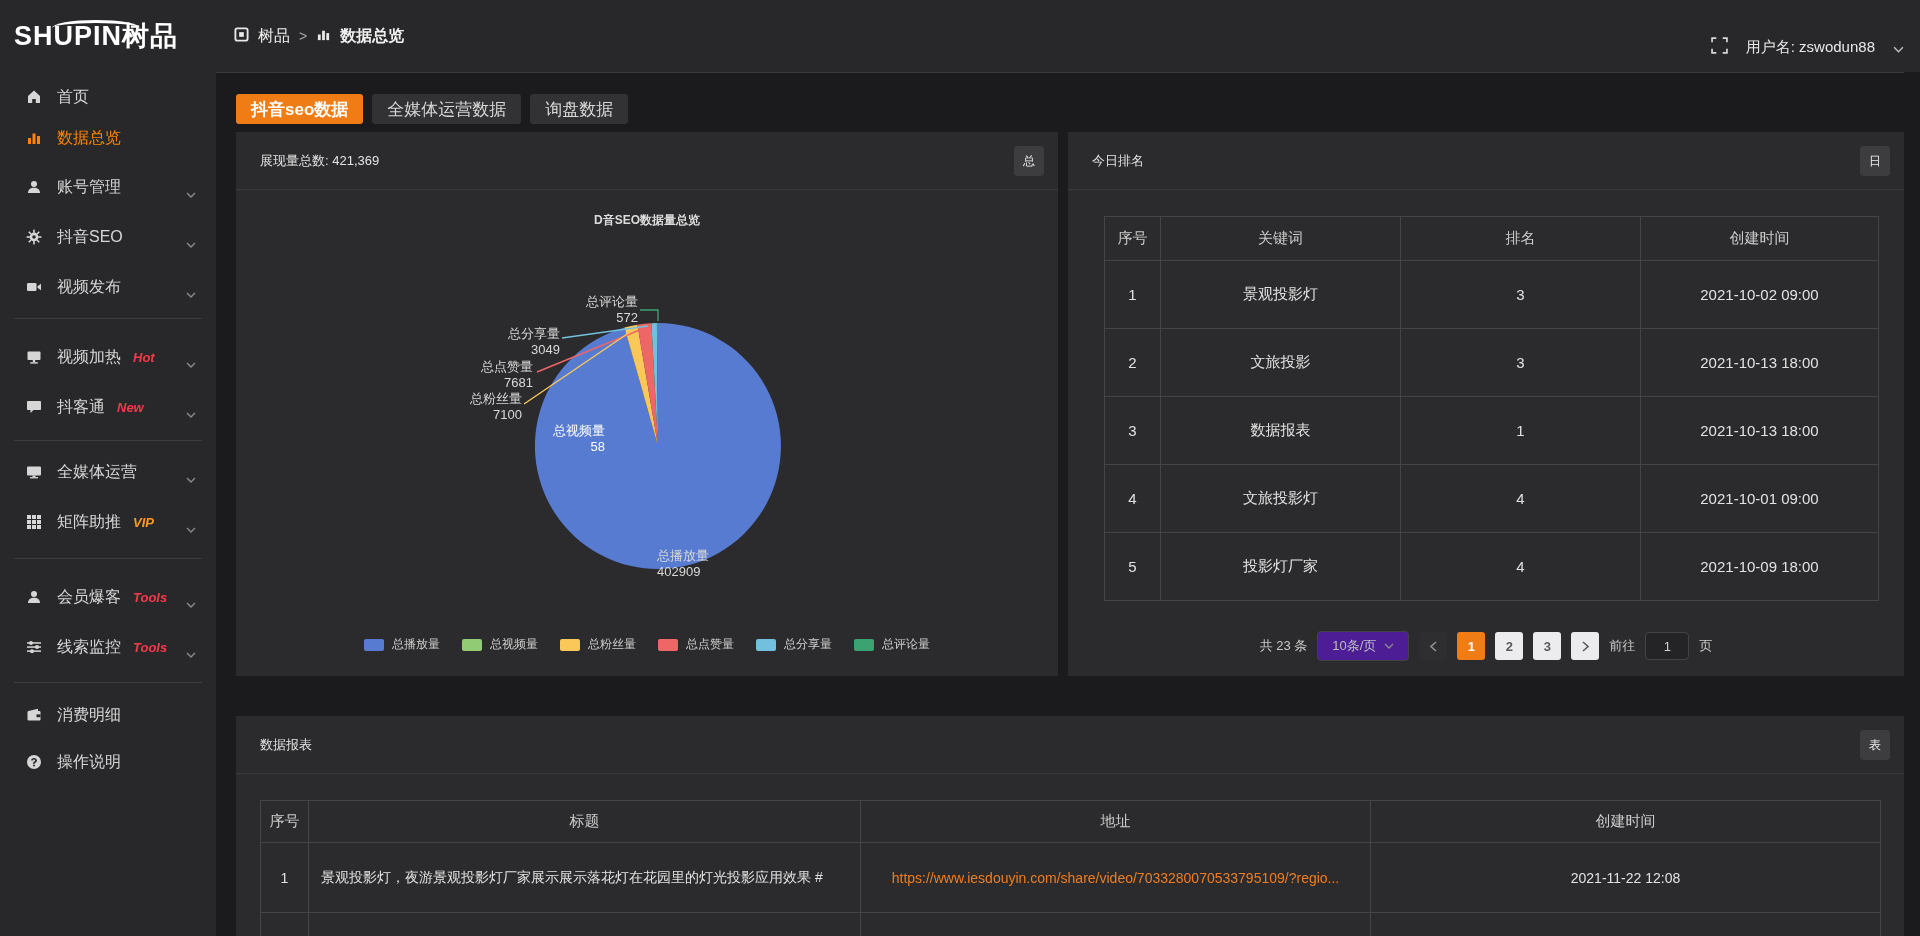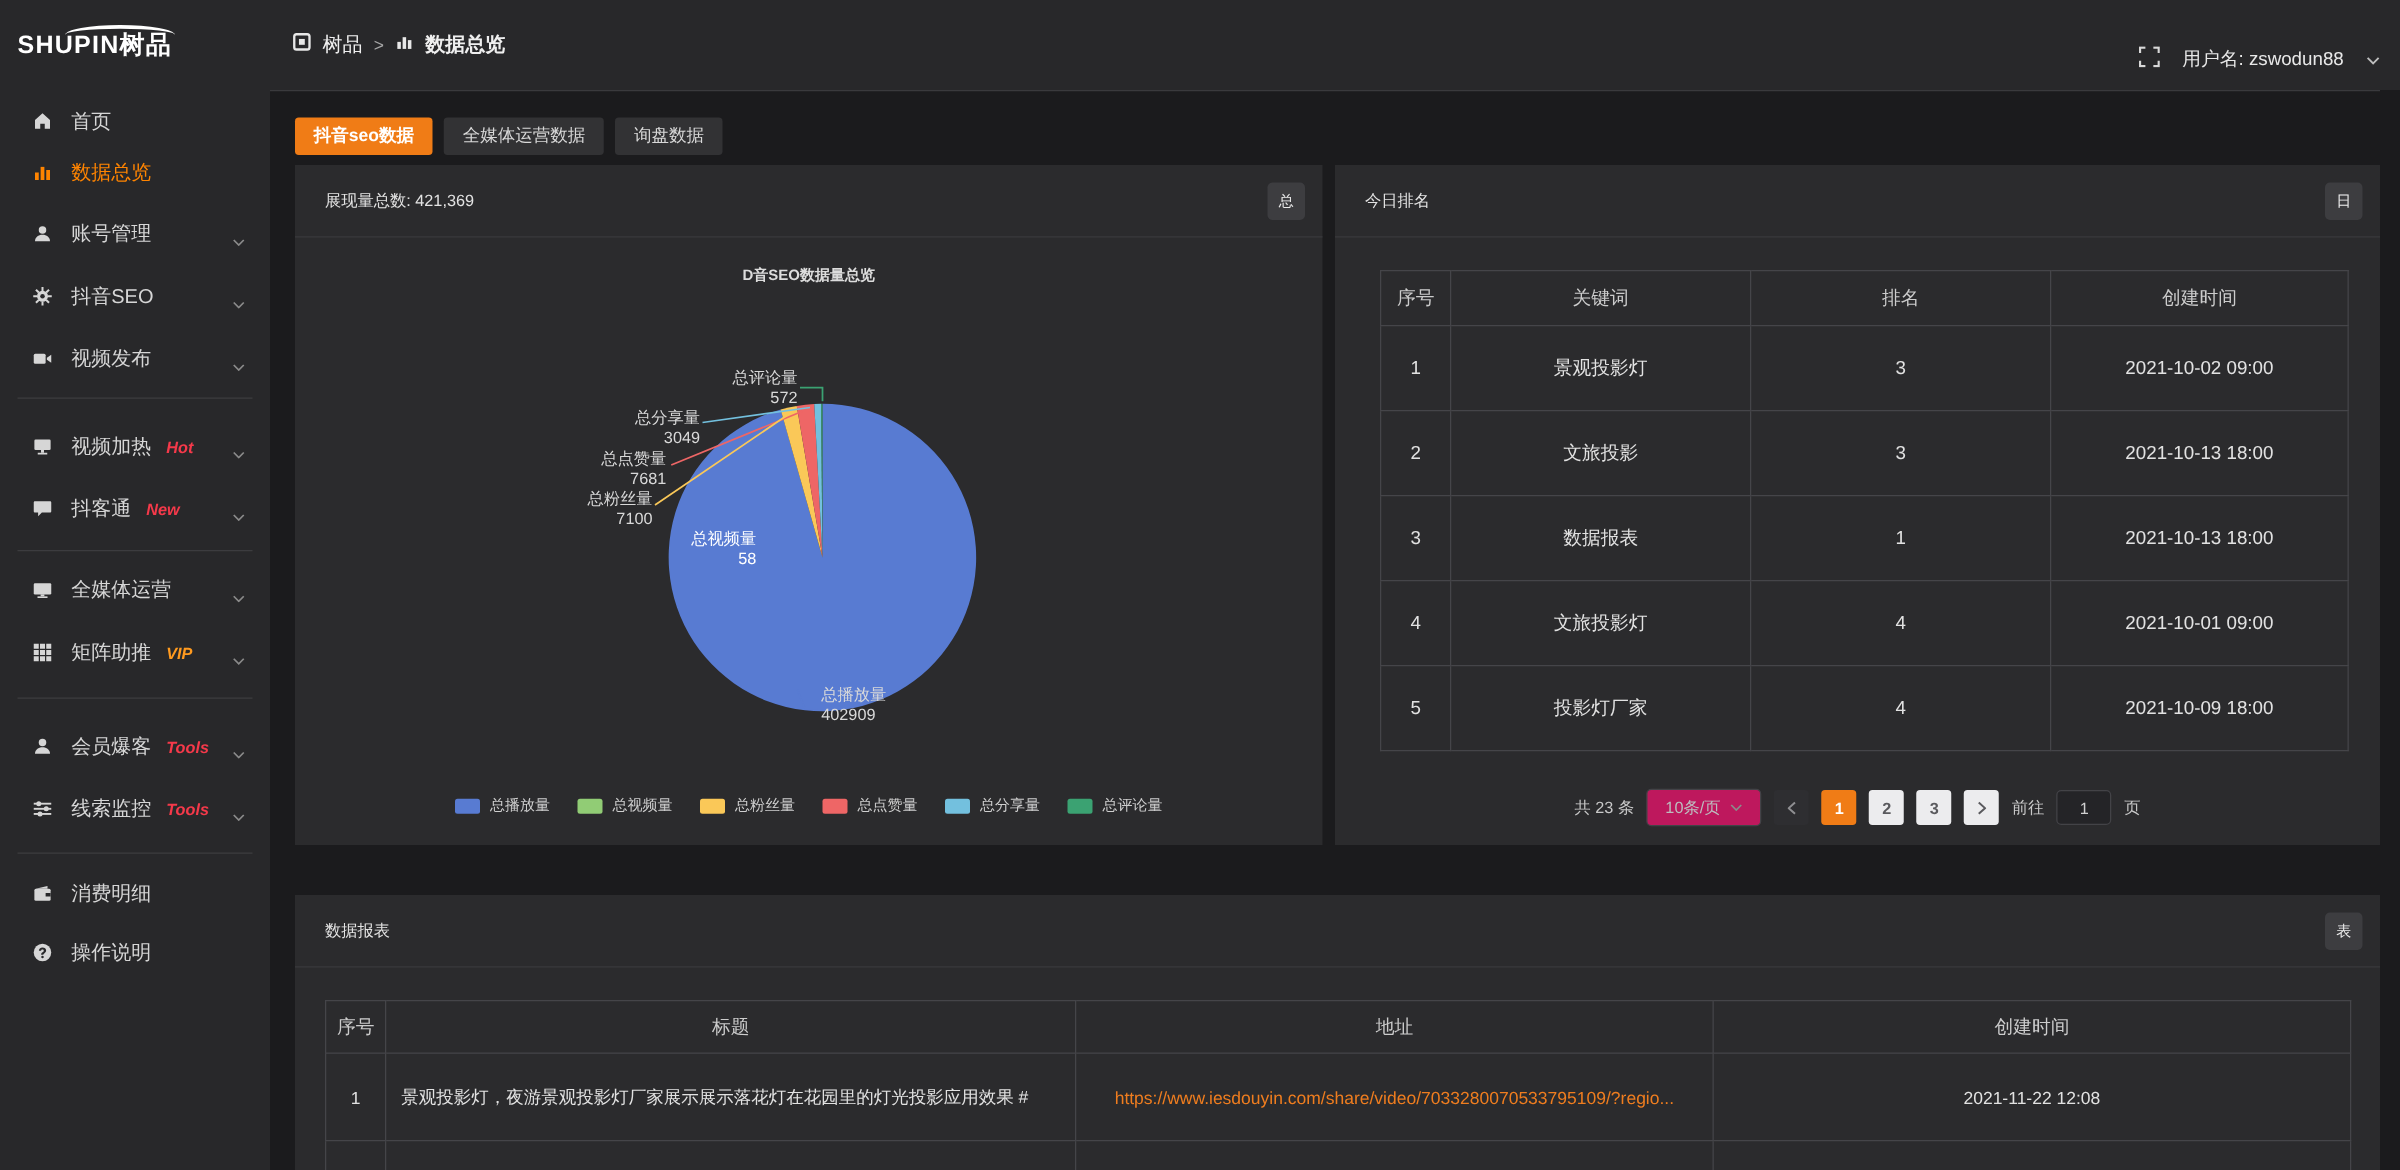--- a/index.html
+++ b/index.html
@@ -3,21 +3,21 @@
 <meta charset="utf-8">
 <style>
   * { margin:0; padding:0; box-sizing:border-box; }
   html,body { width:1920px; height:936px; overflow:hidden; background:#1b1b1d;
     font-family:"Liberation Sans","DejaVu Sans",sans-serif; }
   .page { position:relative; width:1920px; height:936px; background:#1b1b1d; }
 
   
   .topbar { position:absolute; left:0; top:0; width:1920px; height:72px; background:#28282a; }
   .logo { position:absolute; left:14px; top:14px; width:200px; height:44px; color:#fff;
-    font-size:20px; font-weight:800; letter-spacing:1px; line-height:44px; white-space:nowrap; }
+    font-size:27px; font-weight:800; letter-spacing:1px; line-height:44px; white-space:nowrap; }
   .logo-arc { position:absolute; left:38px; top:6px; width:88px; height:16px;
     border-top:3px solid #fff; border-radius:50% 50% 0 0; }
   .breadcrumb { position:absolute; left:234px; top:0; height:72px; display:flex; align-items:center; gap:9px;
     color:#efefef; font-size:16px; }
   .breadcrumb .cur { font-weight:700; }
   .bc-sep { color:#a8a8a8; font-size:14px; }
   .topbar-right { position:absolute; right:16px; top:11px; height:72px; display:flex; align-items:center; gap:18px;
     color:#e8e8e8; font-size:15px; }
   .content-divider { position:absolute; left:216px; top:72px; width:1688px; height:1px; background:#3a3a3d; }
 
@@ -26,21 +26,21 @@
   .side-item { position:absolute; left:0; width:216px; height:34px; display:flex; align-items:center;
     padding-left:26px; color:#d6d6d6; font-size:16px; cursor:pointer; }
   .side-item .icon { width:16px; height:16px; margin-right:15px; display:inline-flex; }
   .side-item.active { color:#ff8400; }
   .badge { margin-left:12px; font-size:13px; font-weight:700; font-style:italic; }
   .chev { position:absolute; right:20px; top:14px; }
   .side-div { position:absolute; left:14px; width:188px; height:1px; background:#3c3c3f; }
 
   
   .tabs { position:absolute; left:236px; top:94px; display:flex; gap:9px; }
-  .tab { height:30px; padding:0 15px; display:flex; align-items:center; font-size:14px;
+  .tab { height:30px; padding:0 15px; display:flex; align-items:center; font-size:17px;
     border-radius:3px; background:#323234; color:#d8d8d8; cursor:pointer; }
   .tab.active { background:#f07c16; color:#fff; font-weight:700; }
 
   
   .panel { position:absolute; background:#2b2b2d; }
   .panel-header { position:relative; height:58px; border-bottom:1px solid #3a3a3d; }
   .panel-title { position:absolute; left:24px; top:20px; font-size:13px; color:#e3e3e3; }
   .corner-btn { position:absolute; right:14px; top:14px; width:30px; height:30px; border-radius:4px;
     background:#3d3d40; color:#ececec; font-size:12px; display:flex; align-items:center; justify-content:center; cursor:pointer; }
 
@@ -77,21 +77,21 @@
   .report-table { position:absolute; left:24px; top:84px; width:1620px; }
   .report-table th, .report-table td { border:1px solid #454549; text-align:center; font-weight:400; }
   .report-table th { height:42px; color:#cccccc; font-size:15px; }
   .report-table td { height:70px; color:#e2e2e2; font-size:14px; }
   .report-table td.title-cell { text-align:left; padding:0 12px; white-space:nowrap; overflow:hidden; }
   .link { color:#ef7d1f; text-decoration:none; cursor:pointer; }
 
   
   .pagination { position:absolute; left:0; top:498px; width:836px; height:32px;
     display:flex; align-items:center; justify-content:center; gap:10px; font-size:13px; color:#c9c9c9; }
-  .page-size { position:relative; width:92px; height:30px; background:#be185d; border:1px solid #434347;
+  .page-size { position:relative; width:92px; height:30px; background:#4c1d95; border:1px solid #434347;
     border-radius:4px; display:flex; align-items:center; justify-content:center; gap:8px; color:#bdbdbf; cursor:pointer; }
   .pg { width:28px; height:28px; border-radius:3px; display:flex; align-items:center; justify-content:center;
     font-size:13px; font-weight:700; background:#ececee; color:#5a5a5e; cursor:pointer; }
   .pg.active { background:#f07c16; color:#fff; }
   .pg.prev { background:#2e2e31; }
   .goto-input { width:44px; height:28px; background:#242427; border:1px solid #434347; border-radius:4px;
     color:#d0d0d0; text-align:center; font-size:13px; font-family:inherit; }
 </style>
 </head>
 <body>

